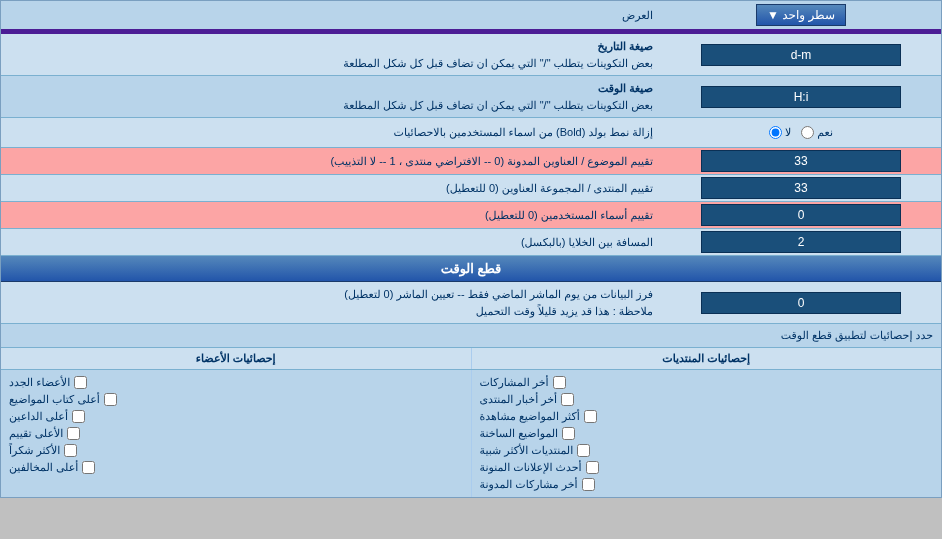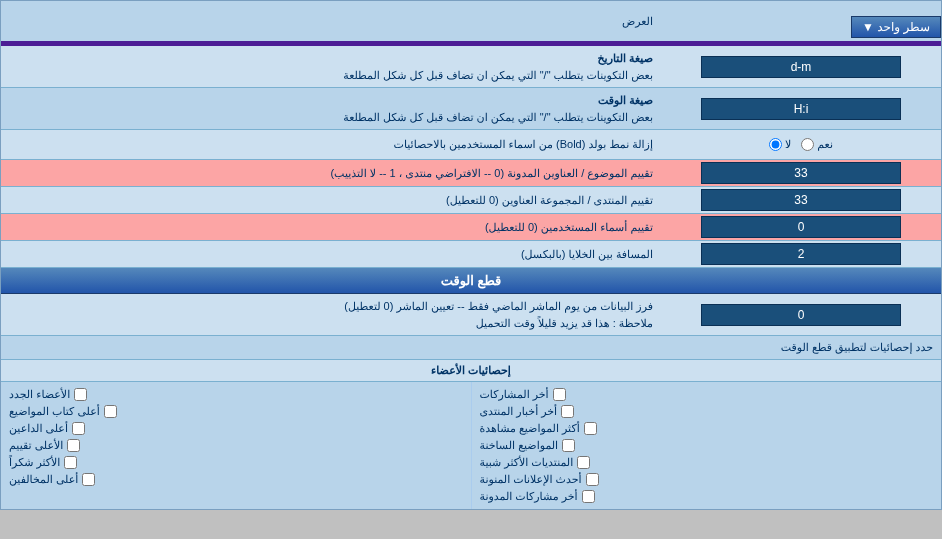--- a/index.html
+++ b/index.html
@@ -73,22 +73,21 @@
       flex: 1;
       padding: 4px 8px;
       color: #003366;
       text-align: right;
       font-size: 11px;
     }
     .top-row-input {
       width: 280px;
       display: flex;
       align-items: center;
-      justify-content: flex-start;
-      margin-top: 12px;
+      justify-content: center;
     }
     .dropdown-btn {
       background: linear-gradient(to bottom, #5588bb, #2255aa);
       color: white;
       border: 1px solid #1a3a6a;
       padding: 3px 10px;
       cursor: pointer;
       font-size: 12px;
       direction: rtl;
     }
@@ -266,20 +265,23 @@
   </div>
 
   <div style="background:#b8d4ea; padding:5px 8px; border-bottom:1px solid #7ab0d0; text-align:right; color:#003366; font-size:11px;">
     <span>حدد إحصائيات لتطبيق قطع الوقت</span>
   </div>
 
   <div class="stats-col-headers">
     <div class="stats-col">
       <span>إحصائيات الأعضاء</span>
     </div>
+    <div class="stats-col">
+      <span>إحصائيات المنتديات</span>
+    </div>
   </div>
 
   <div class="stats-items-row">
 
     <div class="stats-items-col">
       <div class="stats-item">
         <span>الأعضاء الجدد</span>
         <input type="checkbox" style="">
       </div>
       <div class="stats-item">

